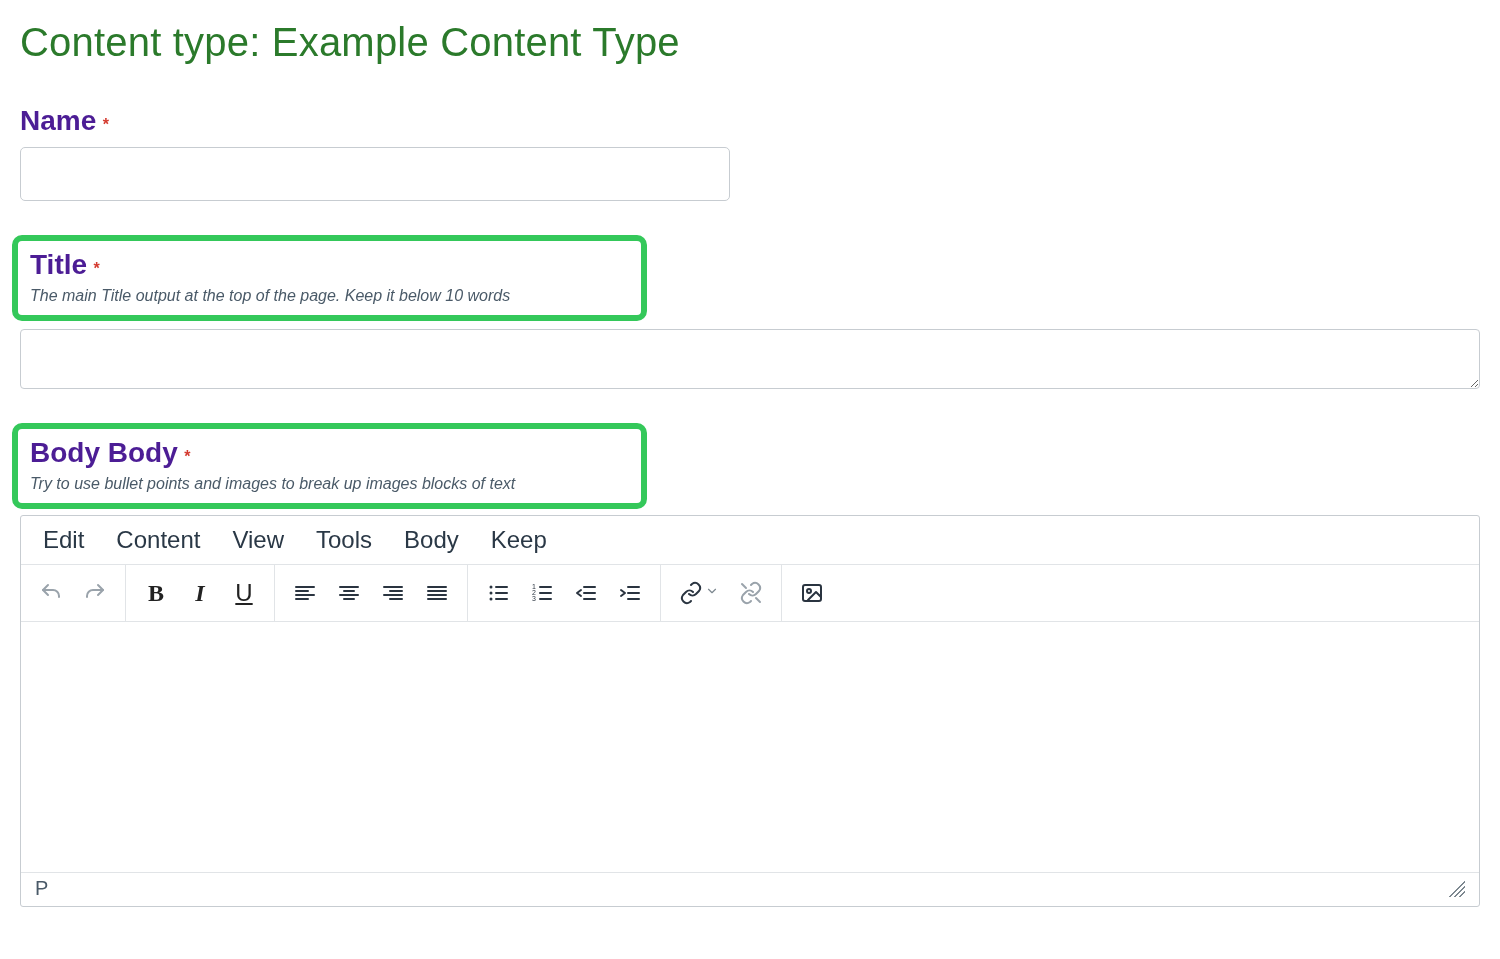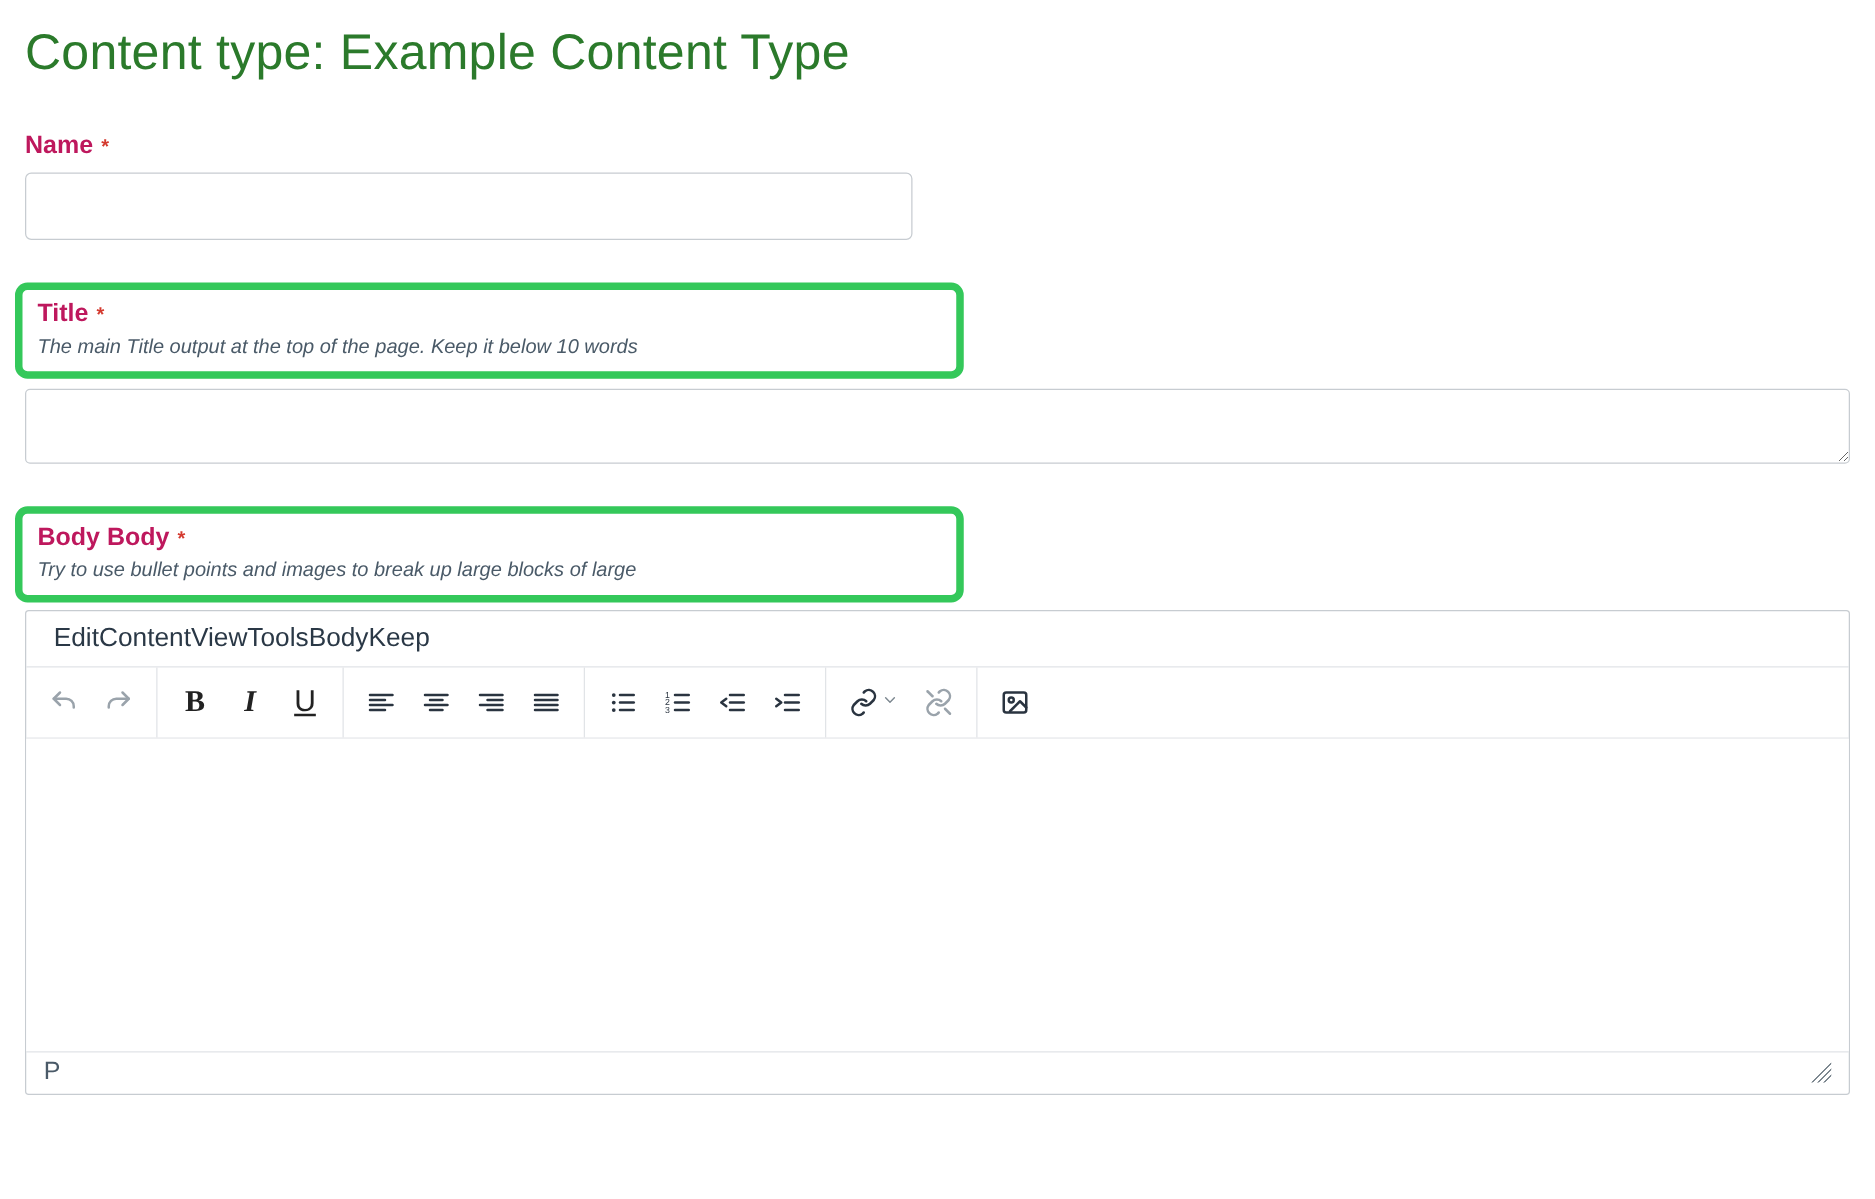--- a/index.html
+++ b/index.html
@@ -17,23 +17,23 @@
   }
   h1.page-title {
     color: #2b7a2b;
     font-weight: 400;
     font-size: 40px;
     margin: 20px 0 40px 0;
     letter-spacing: .2px;
   }
   .field { margin-bottom: 34px; }
   .field-label {
-    font-size: 20px;
+    font-size: 28px;
     font-weight: 700;
-    color: #be185d;
+    color: #4c1d95;
     display: inline;
   }
   .req { color: #d43a2f; font-weight: 700; margin-left: 2px; }
   .field-help {
     margin-top: 6px;
     font-style: italic;
     color: #4a5a68;
     font-size: 16px;
   }
   .text-input {
@@ -56,38 +56,39 @@
     border: 1px solid #c7ccd1;
     border-radius: 4px;
     resize: both;
     font-size: 18px;
     padding: 8px 10px;
   }
   
   .hl-box {
     position: relative;
     display: block;
-    width: 759px;
+    width: 635px;
     border: 6px solid #34c85a;
     border-radius: 10px;
     padding: 8px 12px 10px 12px;
     margin-left: -8px;
     margin-bottom: 4px;
   }
 
   
   .rte {
     border: 1px solid #c7ccd1;
     border-radius: 3px;
     margin-top: 6px;
   }
   .rte-menubar {
     display: flex;
+    gap: 32px;
     padding: 10px 22px;
-    font-size: 21px;
+    font-size: 24px;
     color: #2a3846;
     border-bottom: 1px solid #e1e4e7;
   }
   .rte-menubar span { cursor: pointer; }
   .rte-toolbar {
     display: flex;
     align-items: center;
     border-bottom: 1px solid #e1e4e7;
     padding: 0;
   }
@@ -163,21 +164,21 @@
     </div>
     <textarea class="textarea-input" value="" style=""></textarea>
   </div>
 
   <div class="field">
     <div class="hl-box">
       <div>
         <span class="field-label">Body Body</span>
         <span class="req">*</span>
       </div>
-      <div class="field-help">Try to use bullet points and images to break up large blocks of large</div>
+      <div class="field-help">Try to use bullet points and images to break up images blocks of text</div>
     </div>
 
     <div class="rte">
       <div class="rte-menubar">
         <span>Edit</span>
         <span>Content</span>
         <span>View</span>
         <span>Tools</span>
         <span>Body</span>
         <span>Keep</span>

